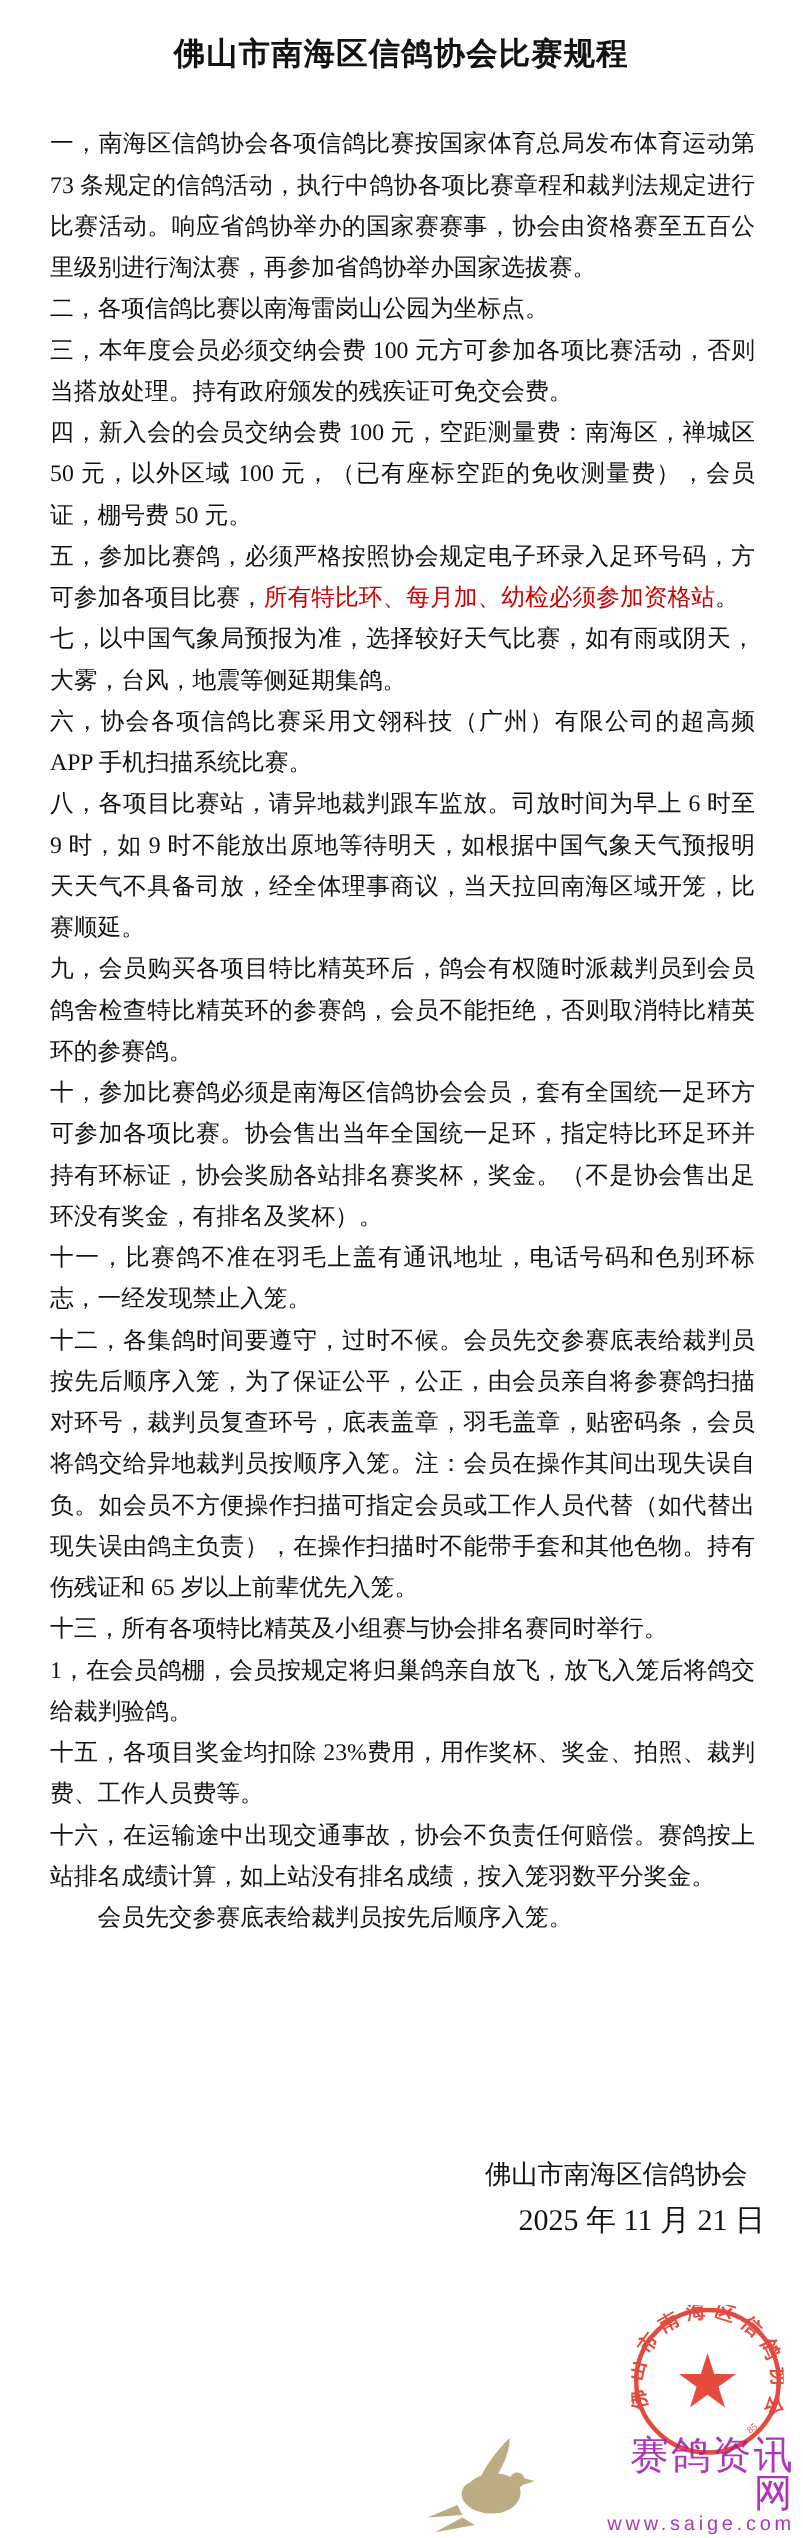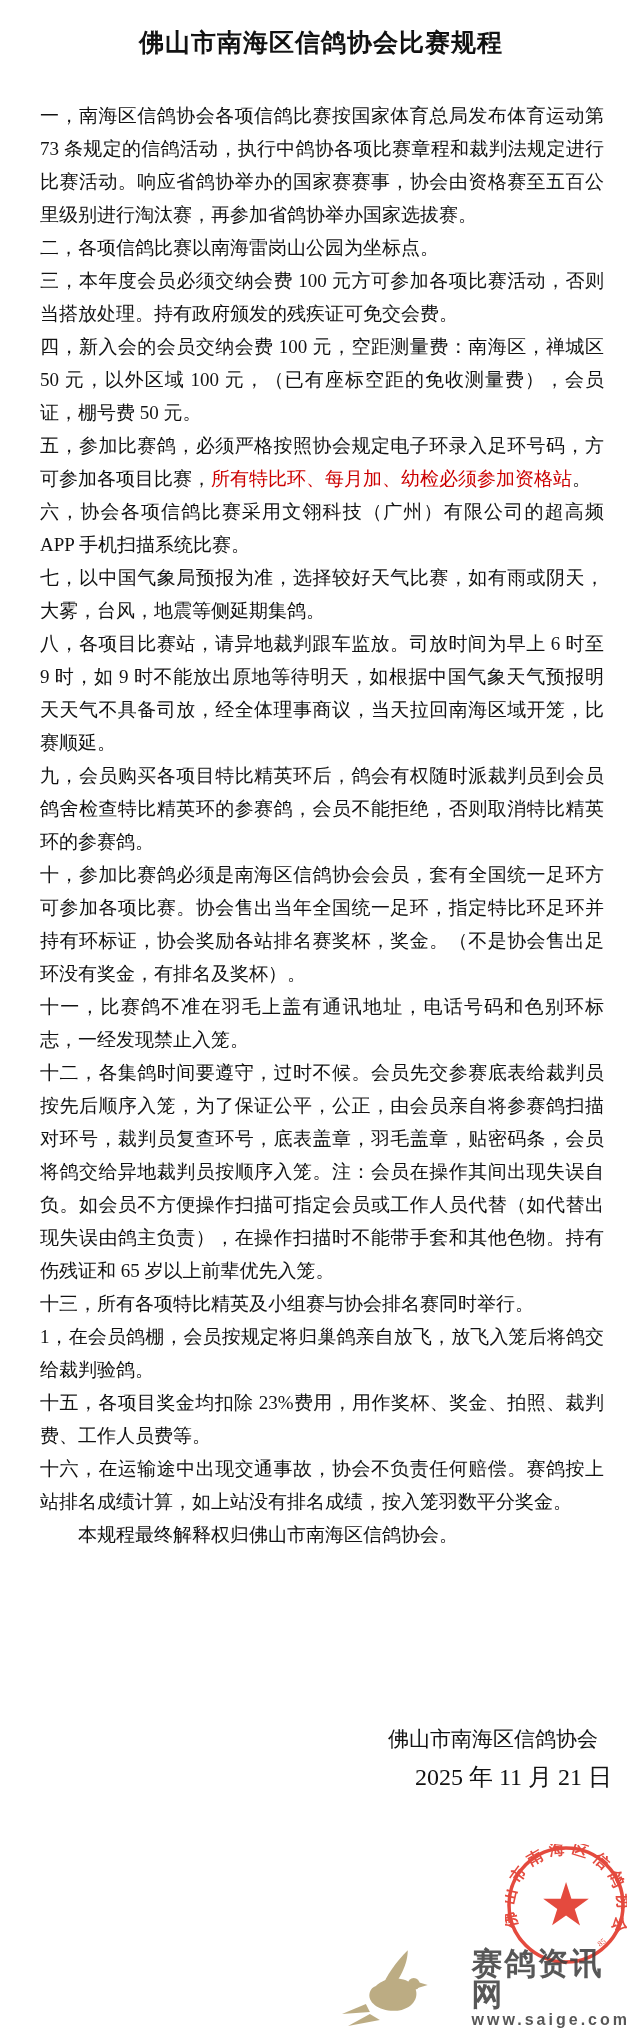--- a/index.html
+++ b/index.html
@@ -49,54 +49,55 @@
     position:absolute;
     left:336px;top:1948px;
     width:300px;
     display:flex;
     align-items:flex-start;
     opacity:.88;
     pointer-events:none;
   }
   .watermark .wm-text{
     margin-left:-14px;
-    color:#404040;
+    color:#a21caf;
     font-family:"Liberation Sans","DejaVu Sans",sans-serif;
-    font-weight:bold;
+    font-weight:normal;
     line-height:1;
+    text-align:right;
   }
   .wm-site{font-size:31px;letter-spacing:2px;}
   .wm-url{font-size:16px;letter-spacing:3px;margin-top:2px;}
 </style>
 </head>
 <body>
 
 <div class="page">
 
   <div class="doc-title">佛山市南海区信鸽协会比赛规程</div>
 
   <div class="doc-body">
 
   <p><span>一，南海区信鸽协会各项信鸽比赛按国家体育总局发布体育运动第 73 条规定的信鸽活动，执行中鸽协各项比赛章程和裁判法规定进行比赛活动。响应省鸽协举办的国家赛赛事，协会由资格赛至五百公里级别进行淘汰赛，再参加省鸽协举办国家选拔赛。</span></p>
       <p><span>二，各项信鸽比赛以南海雷岗山公园为坐标点。</span></p>
       <p><span>三，本年度会员必须交纳会费 100 元方可参加各项比赛活动，否则当搭放处理。持有政府颁发的残疾证可免交会费。</span></p>
       <p><span>四，新入会的会员交纳会费 100 元，空距测量费：南海区，禅城区 50 元，以外区域 100 元，（已有座标空距的免收测量费），会员证，棚号费 50 元。</span></p>
       <p><span>五，参加比赛鸽，必须严格按照协会规定电子环录入足环号码，方可参加各项目比赛，</span><span class="red-bold">所有特比环、每月加、幼检必须参加资格站</span><span>。</span></p>
+      <p><span>七，以中国气象局预报为准，选择较好天气比赛，如有雨或阴天，大雾，台风，地震等侧延期集鸽。</span></p>
       <p><span>六，协会各项信鸽比赛采用文翎科技（广州）有限公司的超高频 APP 手机扫描系统比赛。</span></p>
-      <p><span>七，以中国气象局预报为准，选择较好天气比赛，如有雨或阴天，大雾，台风，地震等侧延期集鸽。</span></p>
       <p><span>八，各项目比赛站，请异地裁判跟车监放。司放时间为早上 6 时至 9 时，如 9 时不能放出原地等待明天，如根据中国气象天气预报明天天气不具备司放，经全体理事商议，当天拉回南海区域开笼，比赛顺延。</span></p>
       <p><span>九，会员购买各项目特比精英环后，鸽会有权随时派裁判员到会员鸽舍检查特比精英环的参赛鸽，会员不能拒绝，否则取消特比精英环的参赛鸽。</span></p>
       <p><span>十，参加比赛鸽必须是南海区信鸽协会会员，套有全国统一足环方可参加各项比赛。协会售出当年全国统一足环，指定特比环足环并持有环标证，协会奖励各站排名赛奖杯，奖金。（不是协会售出足环没有奖金，有排名及奖杯）。</span></p>
       <p><span>十一，比赛鸽不准在羽毛上盖有通讯地址，电话号码和色别环标志，一经发现禁止入笼。</span></p>
       <p><span>十二，各集鸽时间要遵守，过时不候。会员先交参赛底表给裁判员按先后顺序入笼，为了保证公平，公正，由会员亲自将参赛鸽扫描对环号，裁判员复查环号，底表盖章，羽毛盖章，贴密码条，会员将鸽交给异地裁判员按顺序入笼。注：会员在操作其间出现失误自负。如会员不方便操作扫描可指定会员或工作人员代替（如代替出现失误由鸽主负责），在操作扫描时不能带手套和其他色物。持有伤残证和 65 岁以上前辈优先入笼。</span></p>
       <p><span>十三，所有各项特比精英及小组赛与协会排名赛同时举行。</span></p>
       <p><span>1，在会员鸽棚，会员按规定将归巢鸽亲自放飞，放飞入笼后将鸽交给裁判验鸽。</span></p>
       <p><span>十五，各项目奖金均扣除 23%费用，用作奖杯、奖金、拍照、裁判费、工作人员费等。</span></p>
       <p><span>十六，在运输途中出现交通事故，协会不负责任何赔偿。赛鸽按上站排名成绩计算，如上站没有排名成绩，按入笼羽数平分奖金。</span></p>
-      <p class="closing-line">本规程最终解释权归佛山市南海区信鸽协会。</p>
+      <p class="closing-line">会员先交参赛底表给裁判员按先后顺序入笼。</p>
     </div>
 
   <div class="signature">
     <div class="org">佛山市南海区信鸽协会</div>
     <div class="date">2025 年 11 月 21 日</div>
   </div>
 
   <svg class="seal" viewBox="0 0 122 122" xmlns="http://www.w3.org/2000/svg">
     <circle cx="61" cy="61" r="57" fill="none" stroke="#e23b2e" stroke-width="3.6"></circle>
     <path id="sealArc" d="M 14,84 A 52,52 0 1 1 108,84" fill="none"></path>

